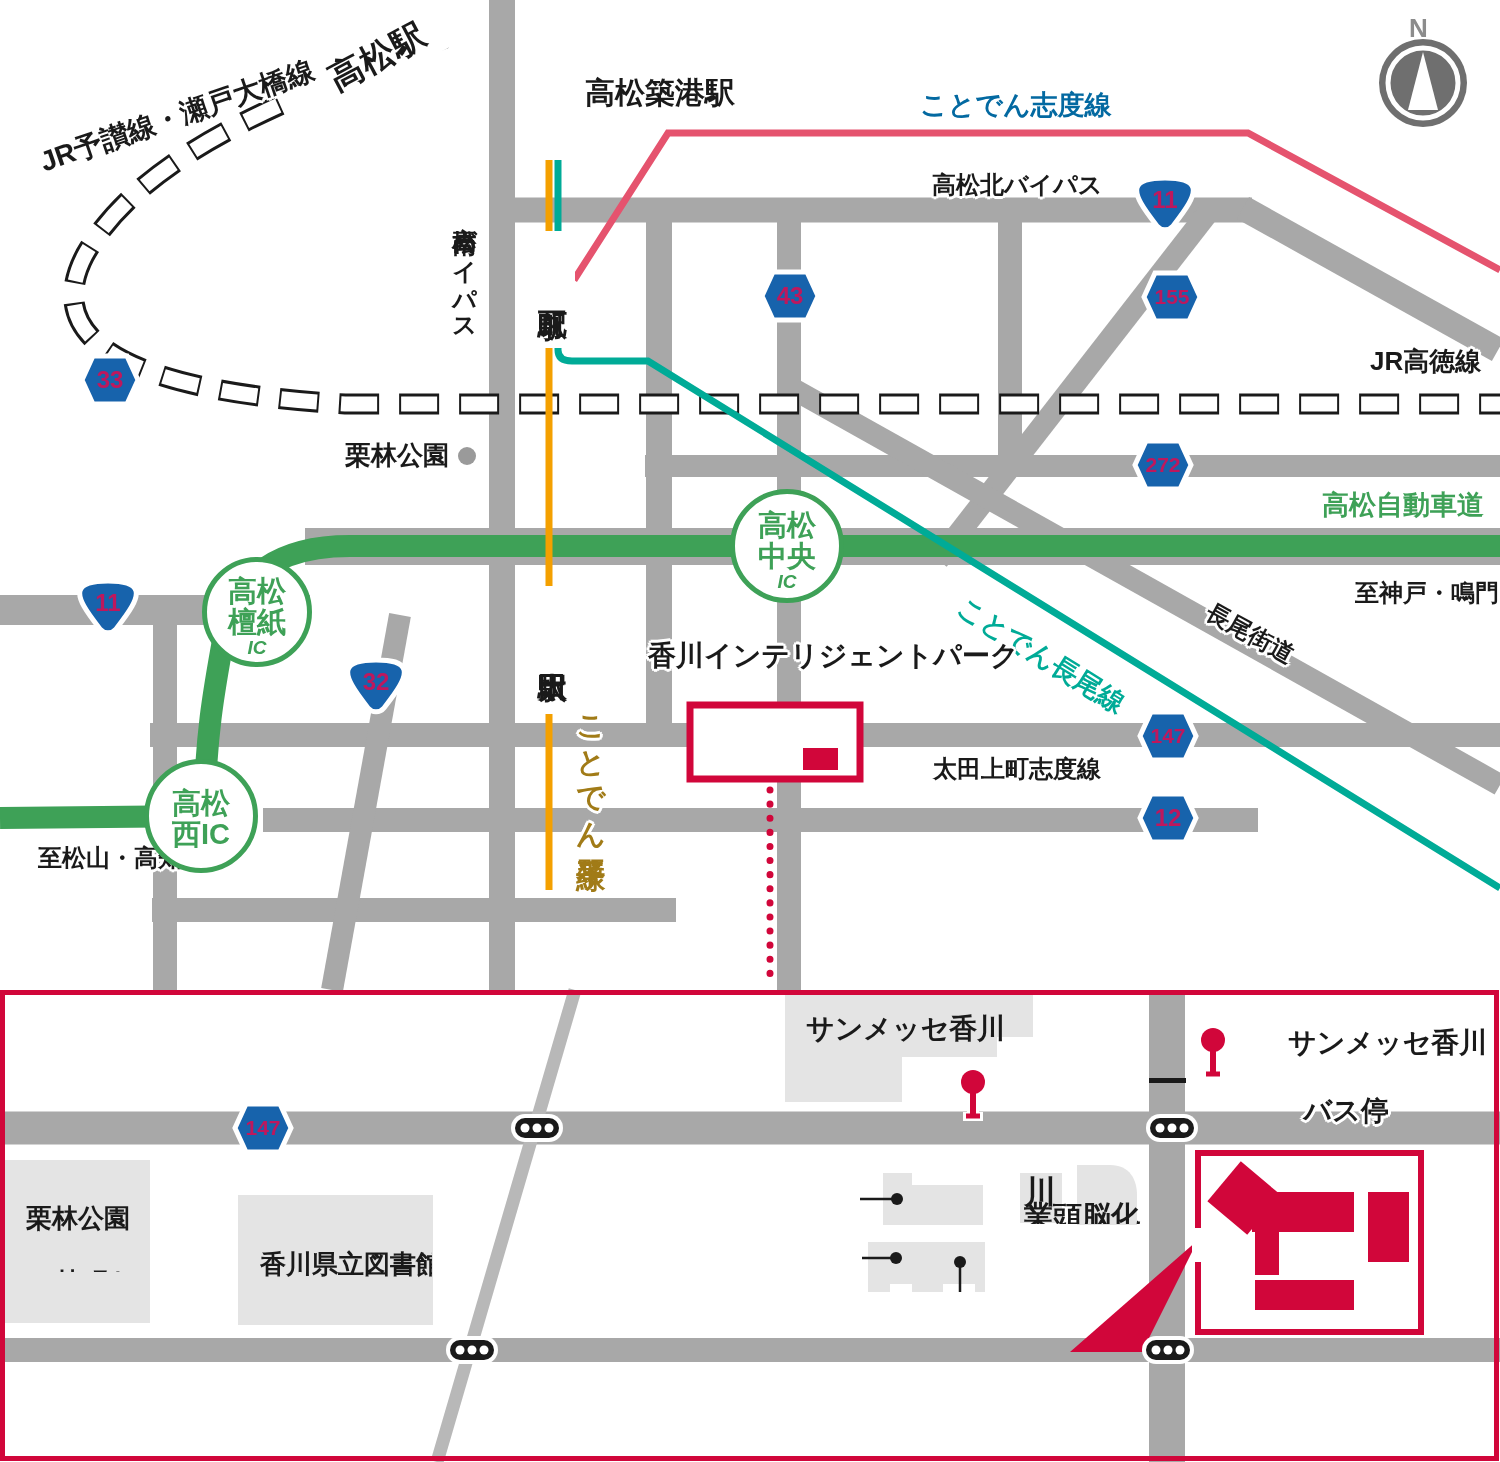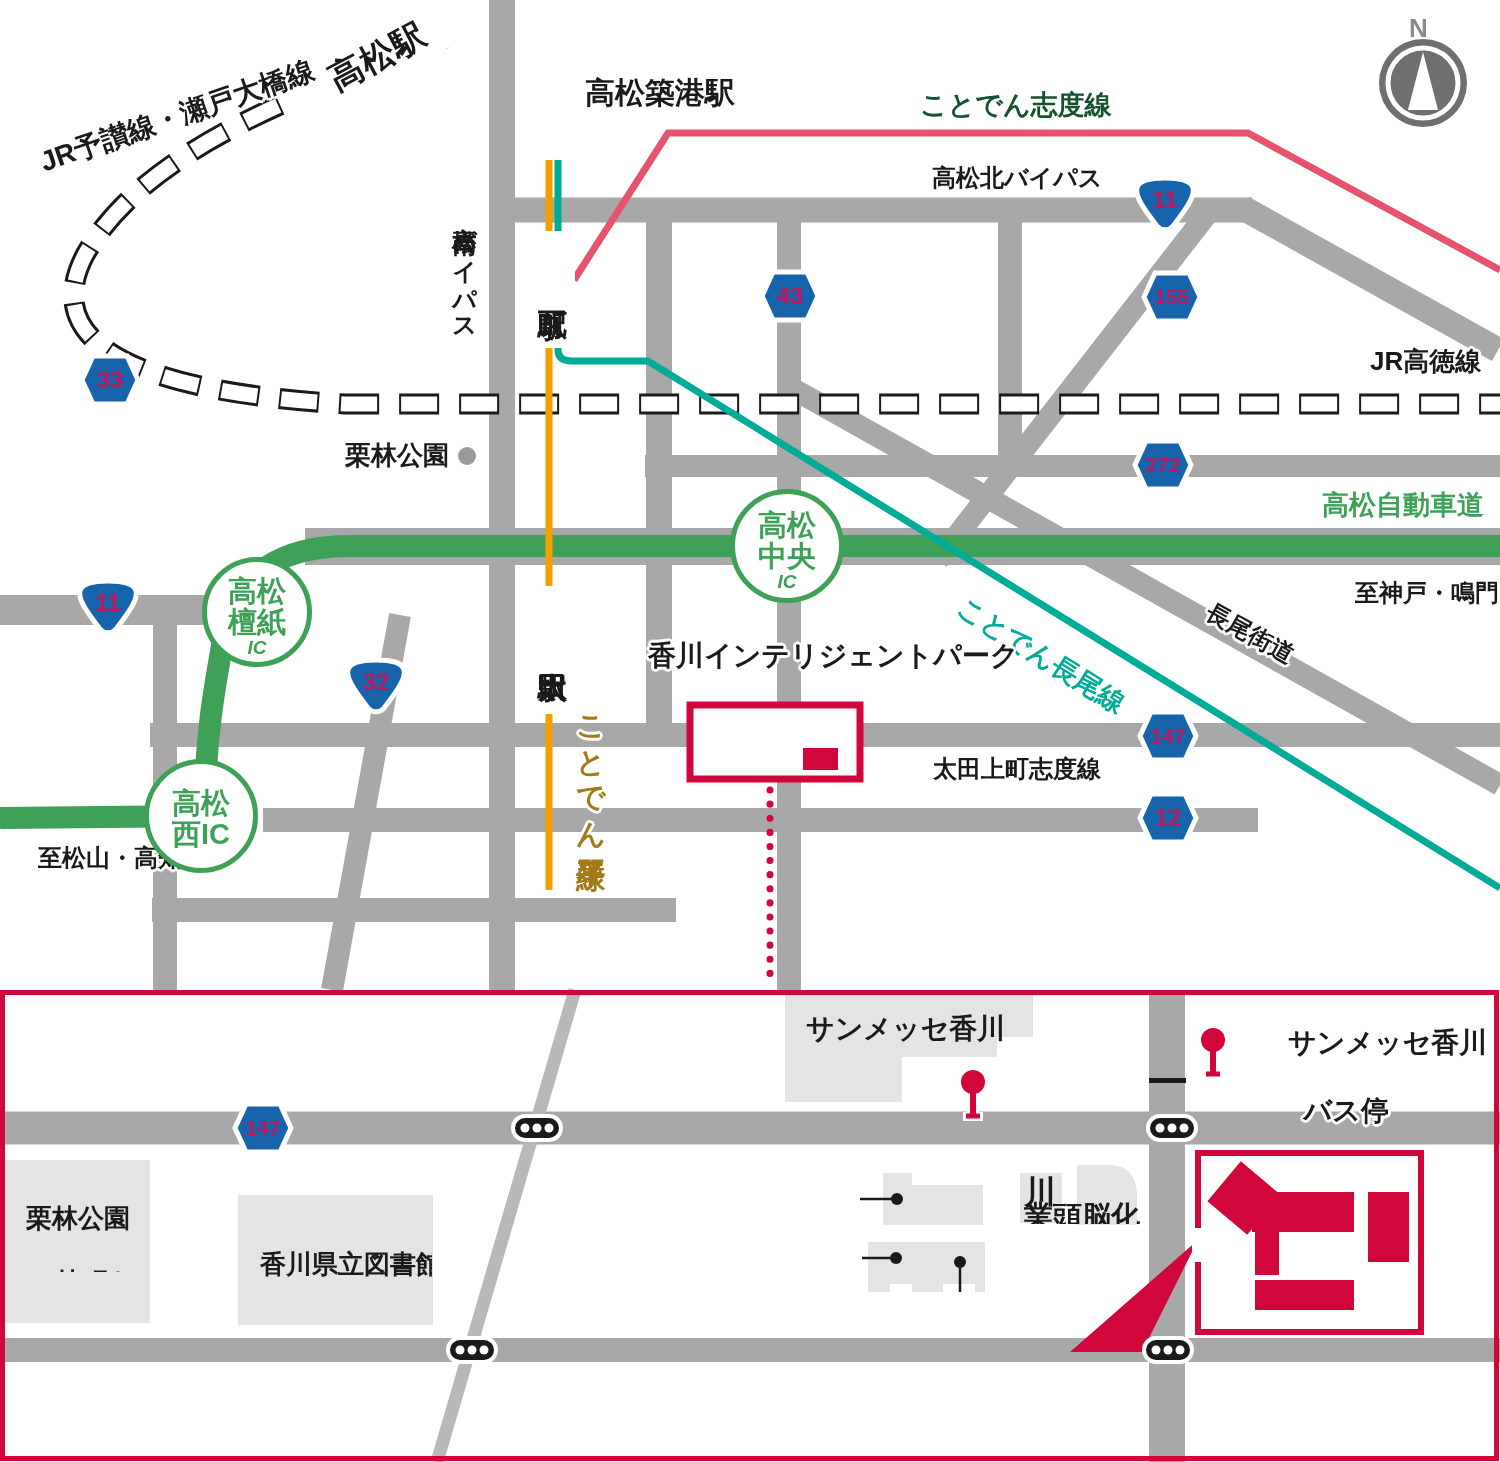--- a/index.html
+++ b/index.html
@@ -181,22 +181,22 @@
 <div class="stbox" style="left:531px;top:586px;width:44px;height:128px;">
   <span style="font-size:29px;">太田駅</span>
 </div>
 <div class="stbox" style="left:283px;top:32px;width:190px;height:50px;transform:rotate(-28deg);">
   <span style="writing-mode:horizontal-tb;font-size:34px;">高松駅</span>
 </div>
 
 <div class="lbl ol" style="left:36px;top:148px;font-size:28px;transform:rotate(-19deg);transform-origin:left top;">JR予讃線・瀬戸大橋線</div>
 <div class="lbl ol" style="left:585px;top:76px;font-size:30px;">高松築港駅</div>
 <div class="lbl ol v" style="left:451px;top:208px;font-size:24px;">高松南バイパス</div>
-<div class="lbl ol" style="left:920px;top:90px;font-size:27px;color:#14532d;">ことでん志度線</div>
-<div class="lbl ol" style="left:932px;top:164px;font-size:24px;">高松北バイパス</div>
+<div class="lbl ol" style="left:920px;top:90px;font-size:27px;color:#0369a1;">ことでん志度線</div>
+<div class="lbl ol" style="left:932px;top:171px;font-size:24px;">高松北バイパス</div>
 <div class="lbl ol" style="left:1370px;top:347px;font-size:26px;">JR高徳線</div>
 <div class="lbl ol" style="left:345px;top:441px;font-size:26px;">栗林公園</div>
 <div class="lbl" style="left:1322px;top:490px;font-size:27px;color:#3ea157;">高松自動車道</div>
 <div class="lbl ol" style="left:1355px;top:579px;font-size:24px;">至神戸・鳴門</div>
 <div class="lbl ol" style="left:1215px;top:598px;font-size:24px;transform:rotate(29deg);transform-origin:left top;">長尾街道</div>
 <div class="lbl ol" style="left:968px;top:592px;font-size:27px;color:#00ab97;transform:rotate(32deg);transform-origin:left top;">ことでん長尾線</div>
 <div class="lbl ol v" style="left:574px;top:696px;font-size:29px;color:#a17b17;">ことでん琴平線</div>
 <div class="lbl ol" style="left:648px;top:640px;font-size:28px;">香川インテリジェントパーク</div>
 <div class="lbl ol" style="left:933px;top:755px;font-size:24px;">太田上町志度線</div>
 <div class="lbl ol" style="left:38px;top:844px;font-size:24px;">至松山・高知</div>

